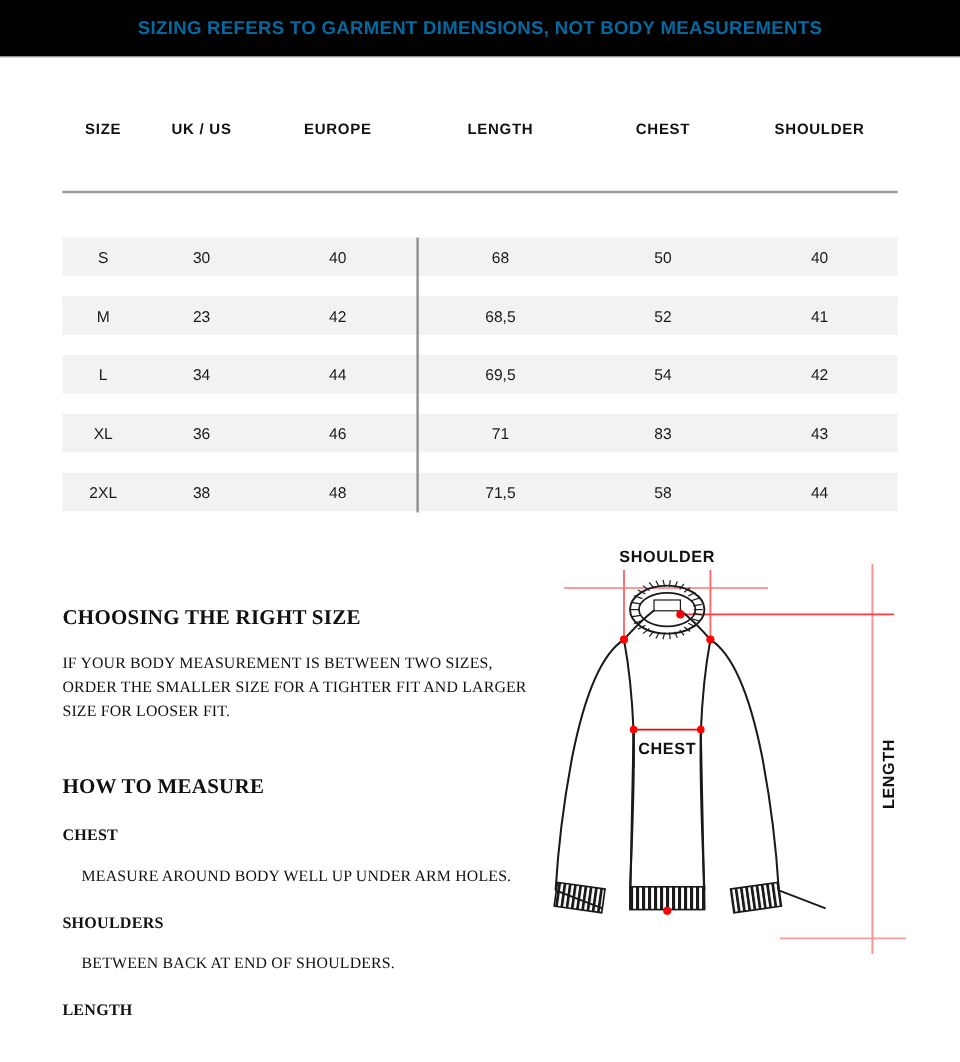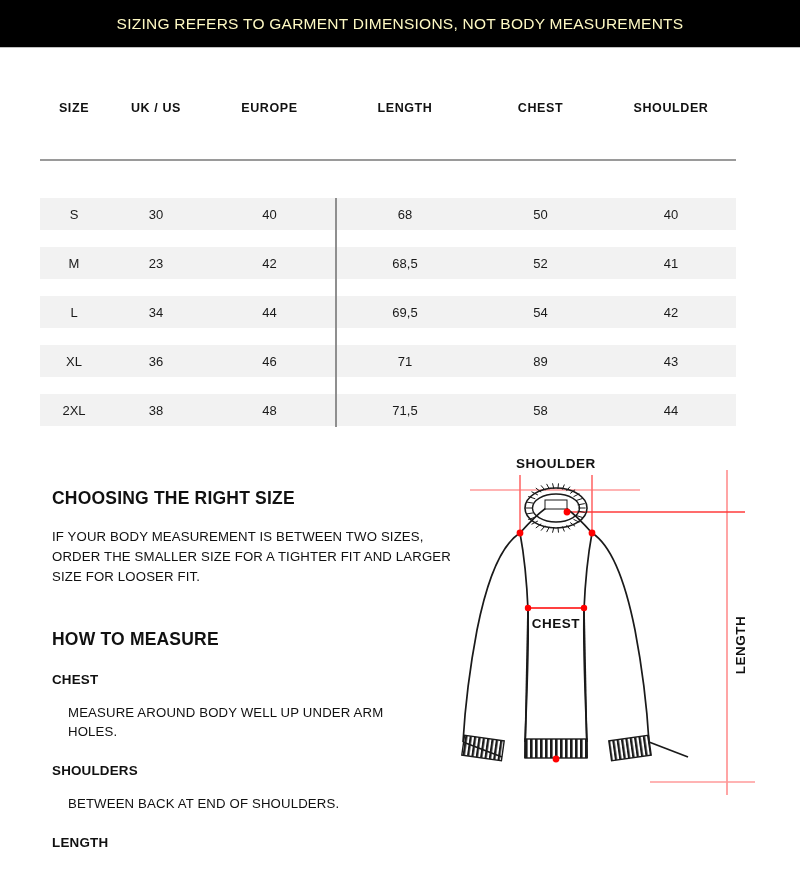--- a/index.html
+++ b/index.html
@@ -22,39 +22,39 @@
     left: 0; top: 0;
     width: 800px;
     height: 47px;
     background: #000000;
     display: flex;
     align-items: center;
     justify-content: center;
     box-sizing: border-box;
   }
   .banner-text {
-    color: #fef9c3;
+    color: #0369a1;
     font-size: 15.5px;
-    font-weight: normal;
+    font-weight: bold;
     letter-spacing: 0.25px;
     white-space: nowrap;
   }
   .banner-edge {
     position: absolute;
     left: 0; top: 47px;
     width: 800px;
     height: 1px;
     background: #8c8c8c;
     opacity: .55;
   }
 
   
   .table {
     position: absolute;
-    left: 40px;
+    left: 52px;
     top: 88px;
     width: 696px;
   }
   .t-row {
     display: flex;
     width: 100%;
   }
   .t-head {
     height: 40px;
     align-items: center;
@@ -113,22 +113,23 @@
     width: 2px;
     height: 229px;
     background: #8f8f8f;
     z-index: 3;
   }
 
   
   .info {
     position: absolute;
     left: 52px;
-    top: 488px;
+    top: 504px;
     width: 400px;
+    font-family: Liberation Serif, serif;
   }
   .h-title {
     font-size: 17.5px;
     font-weight: bold;
     letter-spacing: .2px;
     margin: 0 0 18px 0;
   }
   .h-title.second { margin-top: 42px; }
   .para {
     font-size: 13.2px;
@@ -216,21 +217,21 @@
       <div class="cell c-length">69,5</div>
       <div class="cell c-chest">54</div>
       <div class="cell c-shoulder">42</div>
     </div>
 
     <div class="t-body-row">
       <div class="cell c-size">XL</div>
       <div class="cell c-ukus">36</div>
       <div class="cell c-europe">46</div>
       <div class="cell c-length">71</div>
-      <div class="cell c-chest">89</div>
+      <div class="cell c-chest">83</div>
       <div class="cell c-shoulder">43</div>
     </div>
 
     <div class="t-body-row">
       <div class="cell c-size">2XL</div>
       <div class="cell c-ukus">38</div>
       <div class="cell c-europe">48</div>
       <div class="cell c-length">71,5</div>
       <div class="cell c-chest">58</div>
       <div class="cell c-shoulder">44</div>

